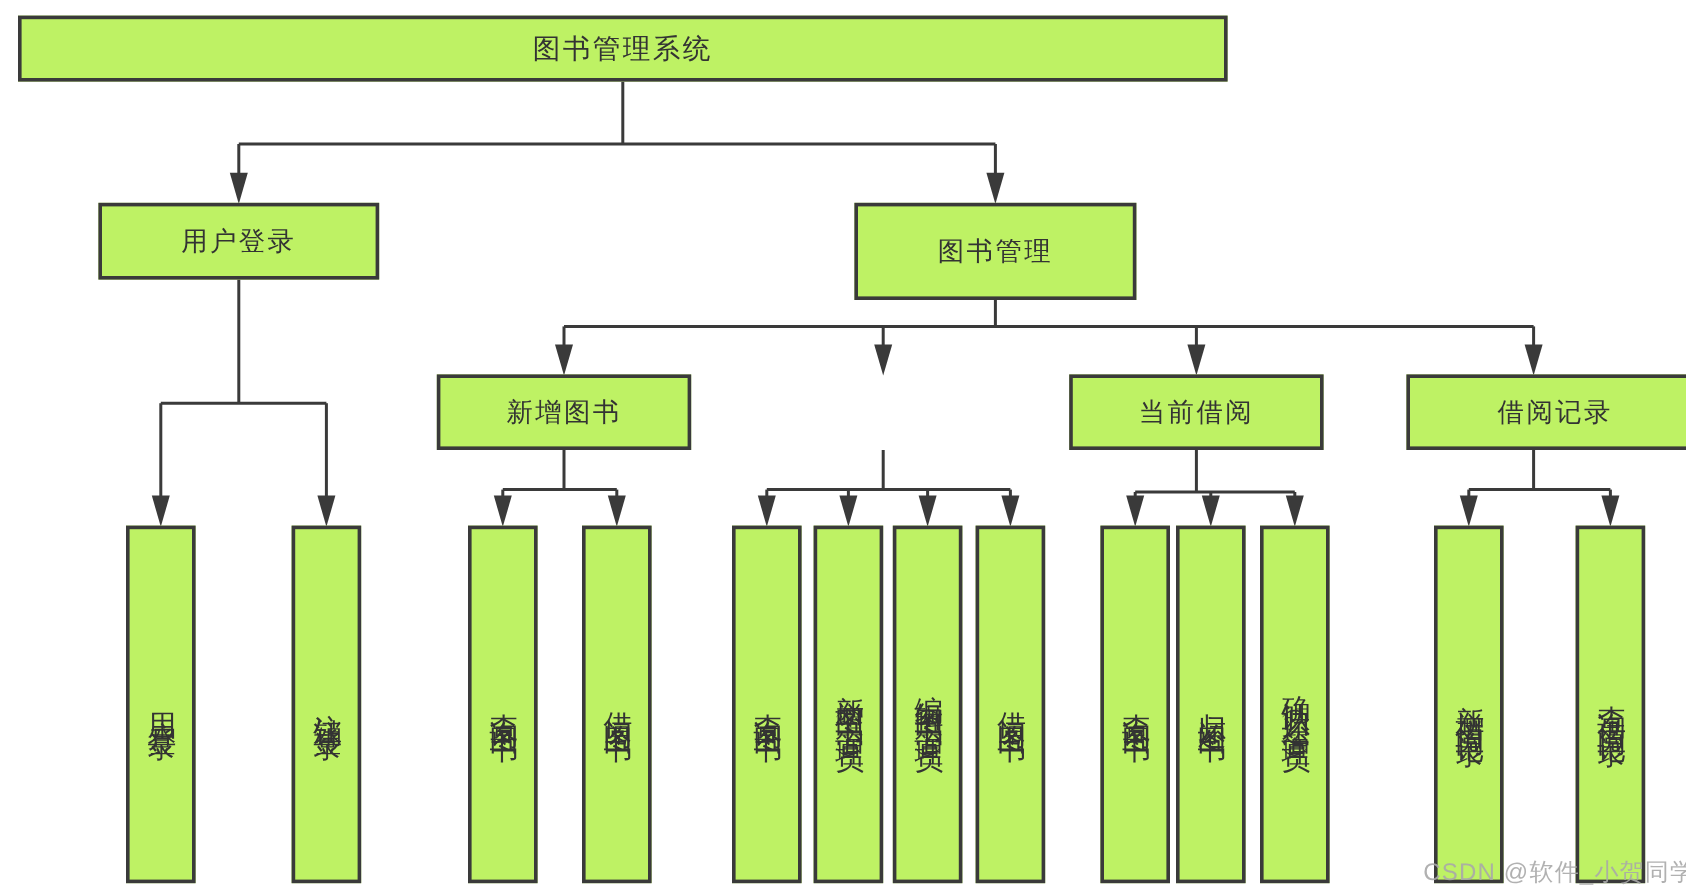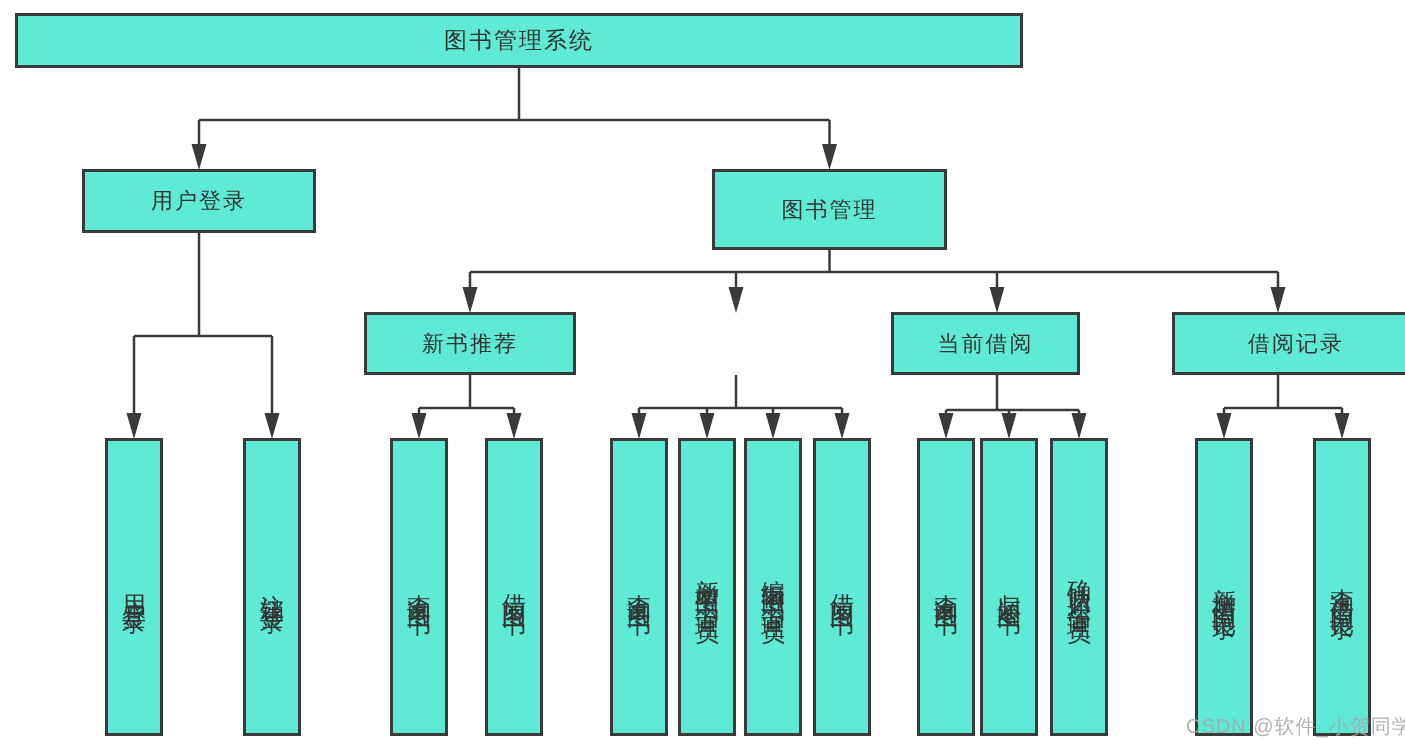--- a/index.html
+++ b/index.html
@@ -17,21 +17,21 @@
   }
   .canvas svg.wires {
     position: absolute;
     left: 0;
     top: 0;
     z-index: 1;
   }
   .box {
     position: absolute;
     box-sizing: border-box;
-    background: #5eead4;
+    background: #bef264;
     border: 3px solid #3a3a3a;
     display: flex;
     align-items: center;
     justify-content: center;
     z-index: 2;
   }
   .box .lbl {
     color: #333333;
     font-size: 22px;
     letter-spacing: 2px;
@@ -141,41 +141,41 @@
     <div class="box v" style="left: 105px; top: 438px; width: 58px; height: 298px;">
       <span class="lbl">用户登录</span>
     </div>
     <div class="box v" style="left: 243px; top: 438px; width: 58px; height: 298px;">
       <span class="lbl">注销登录</span>
     </div>
     <div class="box h lvl2" style="left: 712px; top: 169px; width: 235px; height: 81px;">
       <span class="lbl">图书管理</span>
     </div>
     <div class="box h lvl3" style="left: 364px; top: 312px; width: 212px; height: 63px;">
-      <span class="lbl">新书推荐</span>
+      <span class="lbl">新增图书</span>
     </div>
     <div class="box v" style="left: 390px; top: 438px; width: 58px; height: 298px;">
       <span class="lbl">查询图书</span>
     </div>
     <div class="box v" style="left: 485px; top: 438px; width: 58px; height: 298px;">
       <span class="lbl">借阅图书</span>
     </div>
     <div class="box v" style="left: 610px; top: 438px; width: 58px; height: 298px;">
       <span class="lbl">查询图书</span>
     </div>
     <div class="box v" style="left: 678px; top: 438px; width: 58px; height: 298px;">
       <span class="lbl">新增图书（管理员）</span>
     </div>
     <div class="box v" style="left: 744px; top: 438px; width: 58px; height: 298px;">
       <span class="lbl">编辑图书（管理员）</span>
     </div>
     <div class="box v" style="left: 813px; top: 438px; width: 58px; height: 298px;">
       <span class="lbl">借阅图书</span>
     </div>
-    <div class="box h lvl3" style="left: 891px; top: 312px; width: 189px; height: 63px;">
+    <div class="box h lvl3" style="left: 891px; top: 312px; width: 212px; height: 63px;">
       <span class="lbl">当前借阅</span>
     </div>
     <div class="box v" style="left: 917px; top: 438px; width: 58px; height: 298px;">
       <span class="lbl">查询图书</span>
     </div>
     <div class="box v" style="left: 980px; top: 438px; width: 58px; height: 298px;">
       <span class="lbl">归还图书</span>
     </div>
     <div class="box v" style="left: 1050px; top: 438px; width: 58px; height: 298px;">
       <span class="lbl">确认归还（管理员）</span>

